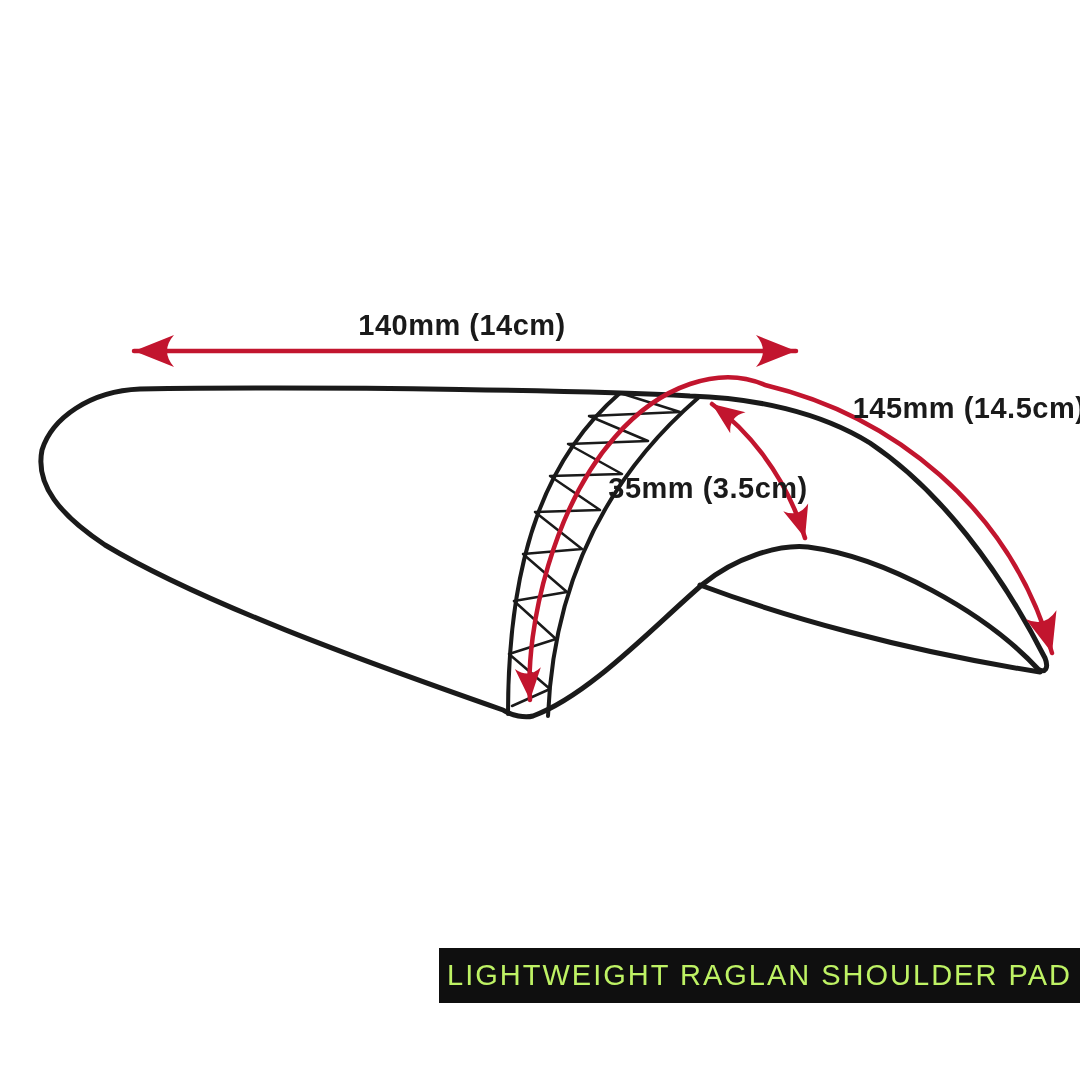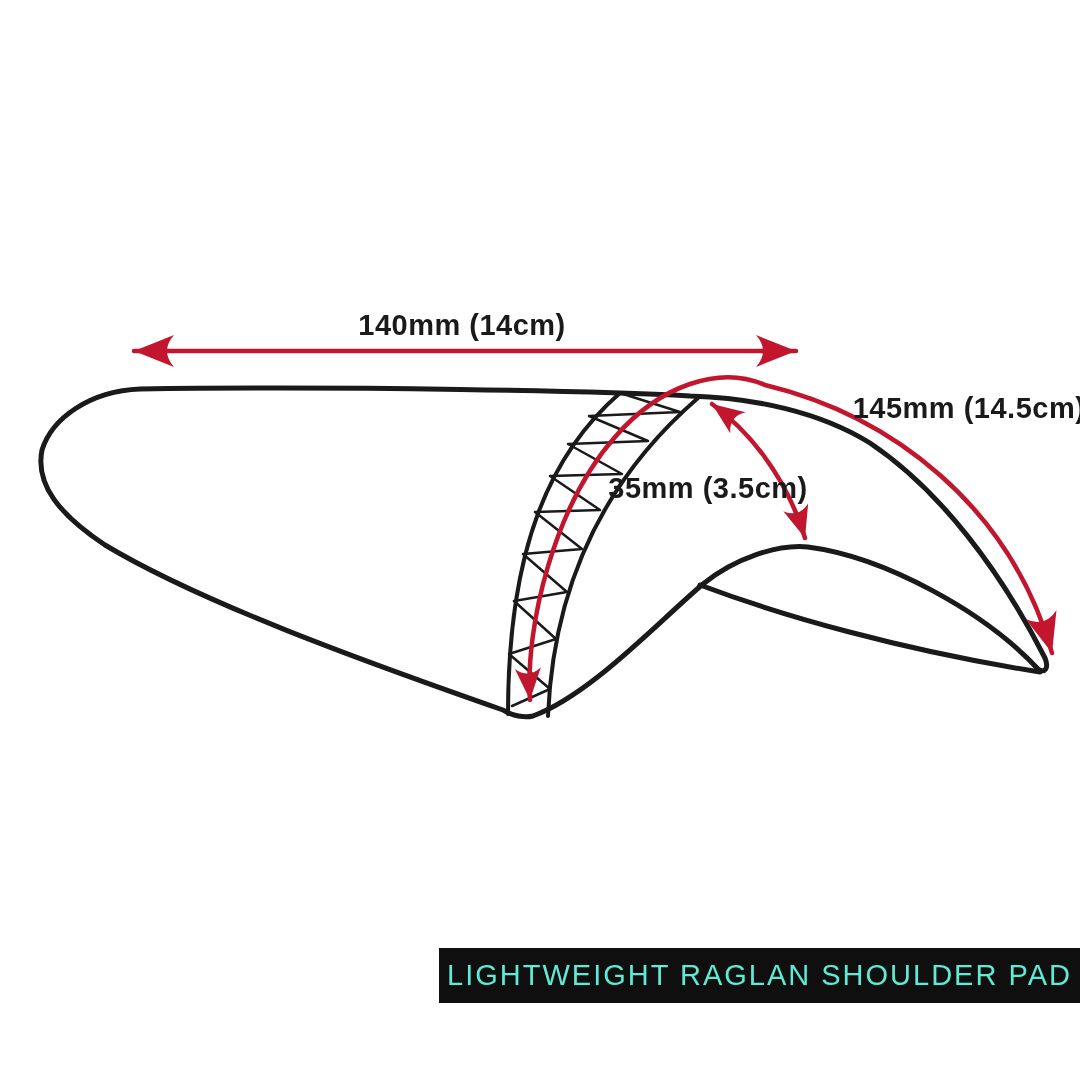--- a/index.html
+++ b/index.html
@@ -32,21 +32,21 @@
     left: 439px;
     top: 948px;
     width: 641px;
     height: 55px;
     background: #0f0f0f;
     display: flex;
     align-items: center;
     justify-content: center;
   }
   .title-bar span {
-    color: #5eead4;
+    color: #bef264;
     font-family: "Liberation Sans", sans-serif;
     font-size: 29px;
     font-weight: 400;
     letter-spacing: 2px;
     white-space: nowrap;
   }
 </style>
 </head>
 <body>
 

